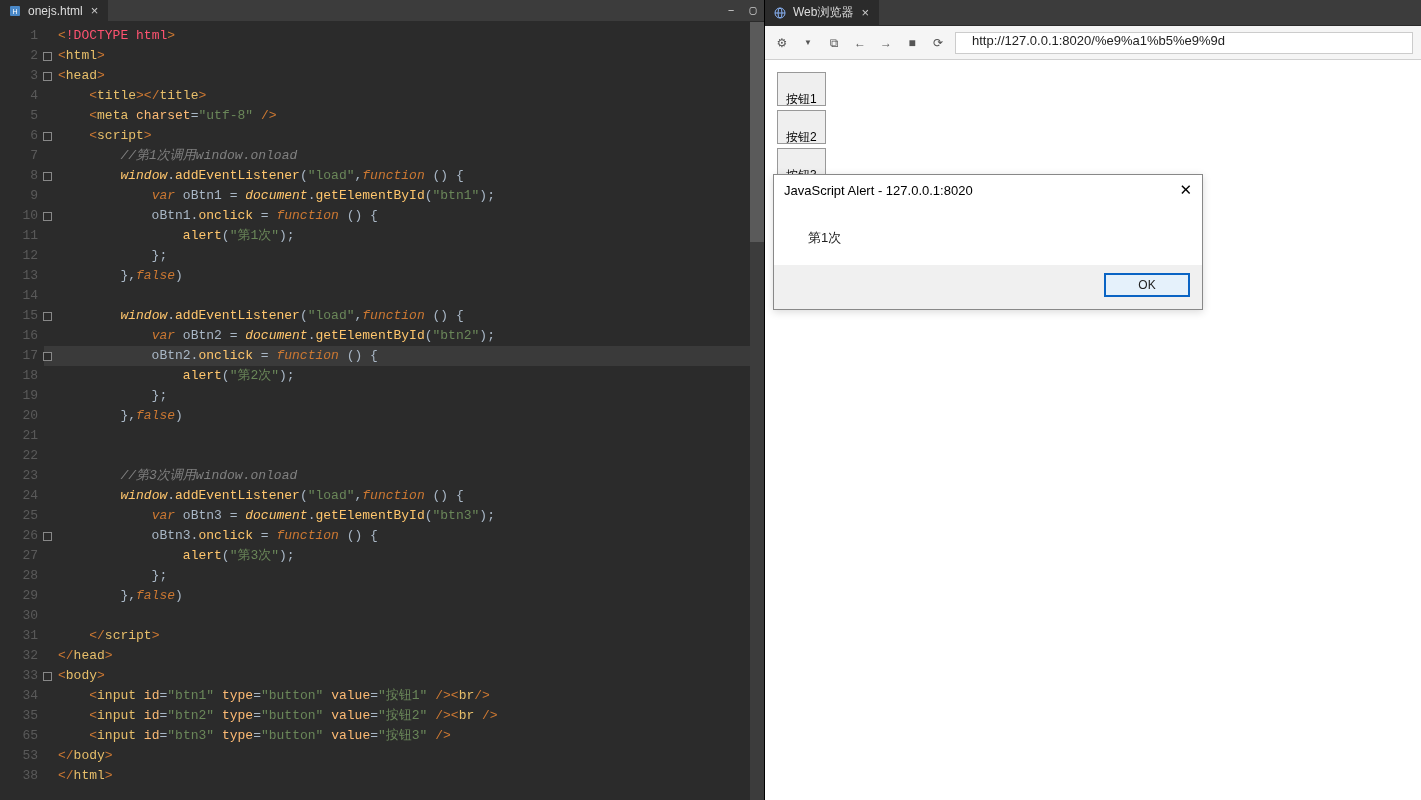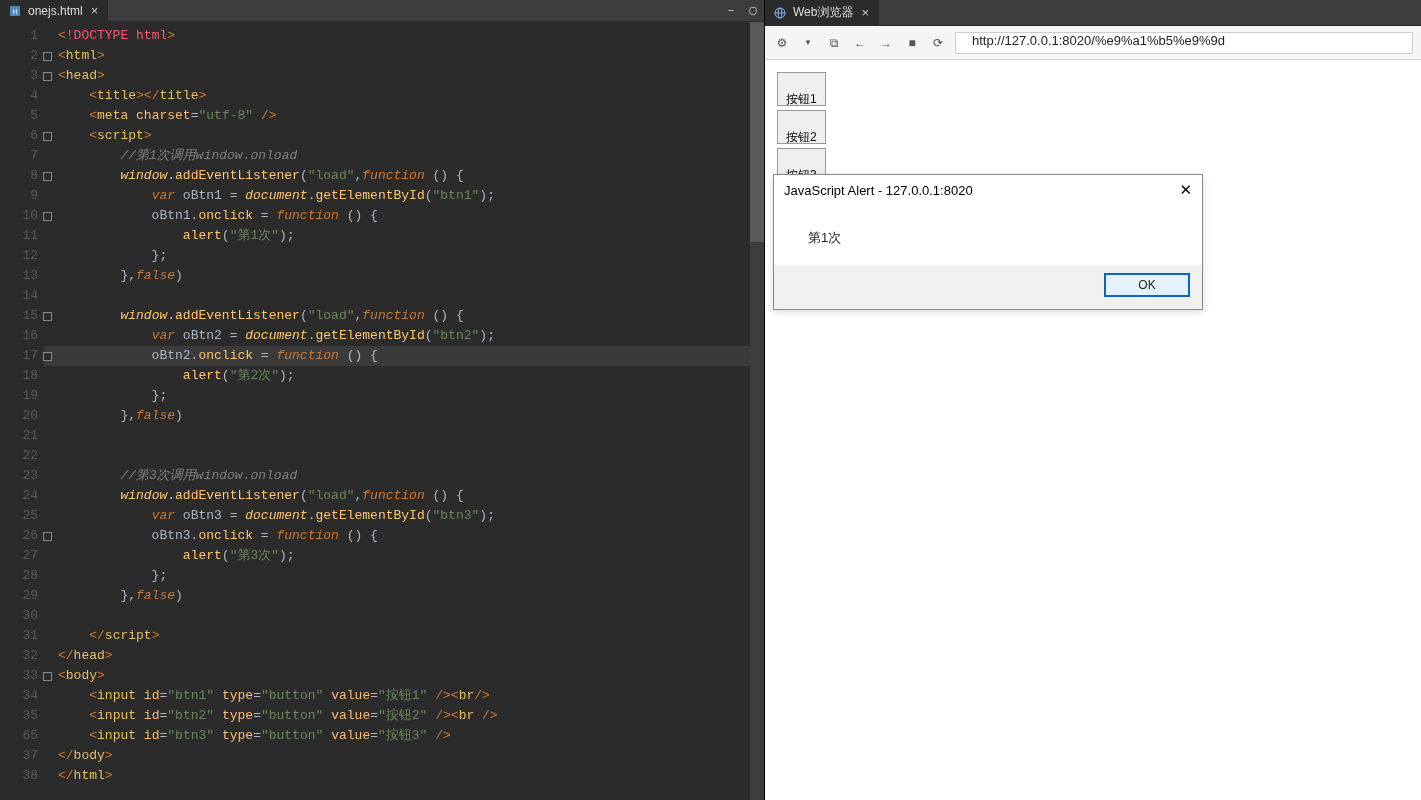--- a/index.html
+++ b/index.html
@@ -255,21 +255,21 @@
         <div class="ln">27</div>
         <div class="ln">28</div>
         <div class="ln">29</div>
         <div class="ln">30</div>
         <div class="ln">31</div>
         <div class="ln">32</div>
         <div class="ln fold">33</div>
         <div class="ln">34</div>
         <div class="ln">35</div>
         <div class="ln">65</div>
-        <div class="ln">37</div>
+        <div class="ln">53</div>
         <div class="ln">38</div>
       </div>
     <div class="code" id="code"><div class="row"><span class="p">&lt;</span><span class="dt">!DOCTYPE html</span><span class="p">&gt;</span></div><div class="row"><span class="p">&lt;</span><span class="tg">html</span><span class="p">&gt;</span></div><div class="row"><span class="p">&lt;</span><span class="tg">head</span><span class="p">&gt;</span></div><div class="row">    <span class="p">&lt;</span><span class="tg">title</span><span class="p">&gt;</span><span class="p">&lt;/</span><span class="tg">title</span><span class="p">&gt;</span></div><div class="row">    <span class="p">&lt;</span><span class="tg">meta</span> <span class="attrn">charset</span>=<span class="str">"utf-8"</span> <span class="p">/&gt;</span></div><div class="row">    <span class="p">&lt;</span><span class="tg">script</span><span class="p">&gt;</span></div><div class="row">        <span class="cm">//第1次调用window.onload</span></div><div class="row">        <span class="obj">window</span>.<span class="fn">addEventListener</span>(<span class="str">"load"</span>,<span class="kw">function</span> () {</div><div class="row">            <span class="kw">var</span> oBtn1 = <span class="obj">document</span>.<span class="fn">getElementById</span>(<span class="str">"btn1"</span>);</div><div class="row">            oBtn1.<span class="fn">onclick</span> = <span class="kw">function</span> () {</div><div class="row">                <span class="fn">alert</span>(<span class="str">"第1次"</span>);</div><div class="row">            };</div><div class="row">        },<span class="kw">false</span>)</div><div class="row"></div><div class="row">        <span class="obj">window</span>.<span class="fn">addEventListener</span>(<span class="str">"load"</span>,<span class="kw">function</span> () {</div><div class="row">            <span class="kw">var</span> oBtn2 = <span class="obj">document</span>.<span class="fn">getElementById</span>(<span class="str">"btn2"</span>);</div><div class="row hl">            oBtn2.<span class="fn">onclick</span> = <span class="kw">function</span> () {</div><div class="row">                <span class="fn">alert</span>(<span class="str">"第2次"</span>);</div><div class="row">            };</div><div class="row">        },<span class="kw">false</span>)</div><div class="row"></div><div class="row"></div><div class="row">        <span class="cm">//第3次调用window.onload</span></div><div class="row">        <span class="obj">window</span>.<span class="fn">addEventListener</span>(<span class="str">"load"</span>,<span class="kw">function</span> () {</div><div class="row">            <span class="kw">var</span> oBtn3 = <span class="obj">document</span>.<span class="fn">getElementById</span>(<span class="str">"btn3"</span>);</div><div class="row">            oBtn3.<span class="fn">onclick</span> = <span class="kw">function</span> () {</div><div class="row">                <span class="fn">alert</span>(<span class="str">"第3次"</span>);</div><div class="row">            };</div><div class="row">        },<span class="kw">false</span>)</div><div class="row"></div><div class="row">    <span class="p">&lt;/</span><span class="tg">script</span><span class="p">&gt;</span></div><div class="row"><span class="p">&lt;/</span><span class="tg">head</span><span class="p">&gt;</span></div><div class="row"><span class="p">&lt;</span><span class="tg">body</span><span class="p">&gt;</span></div><div class="row">    <span class="p">&lt;</span><span class="tg">input</span> <span class="attrn">id</span>=<span class="str">"btn1"</span> <span class="attrn">type</span>=<span class="str">"button"</span> <span class="attrn">value</span>=<span class="str">"按钮1"</span> <span class="p">/&gt;</span><span class="p">&lt;</span><span class="tg">br</span><span class="p">/&gt;</span></div><div class="row">    <span class="p">&lt;</span><span class="tg">input</span> <span class="attrn">id</span>=<span class="str">"btn2"</span> <span class="attrn">type</span>=<span class="str">"button"</span> <span class="attrn">value</span>=<span class="str">"按钮2"</span> <span class="p">/&gt;</span><span class="p">&lt;</span><span class="tg">br</span> <span class="p">/&gt;</span></div><div class="row">    <span class="p">&lt;</span><span class="tg">input</span> <span class="attrn">id</span>=<span class="str">"btn3"</span> <span class="attrn">type</span>=<span class="str">"button"</span> <span class="attrn">value</span>=<span class="str">"按钮3"</span> <span class="p">/&gt;</span></div><div class="row"><span class="p">&lt;/</span><span class="tg">body</span><span class="p">&gt;</span></div><div class="row"><span class="p">&lt;/</span><span class="tg">html</span><span class="p">&gt;</span></div></div>
     <div class="scrollbar-v">
         <div class="thumb"></div>
       </div>
   </div>
 </div>
 
 <div class="browser-pane">

